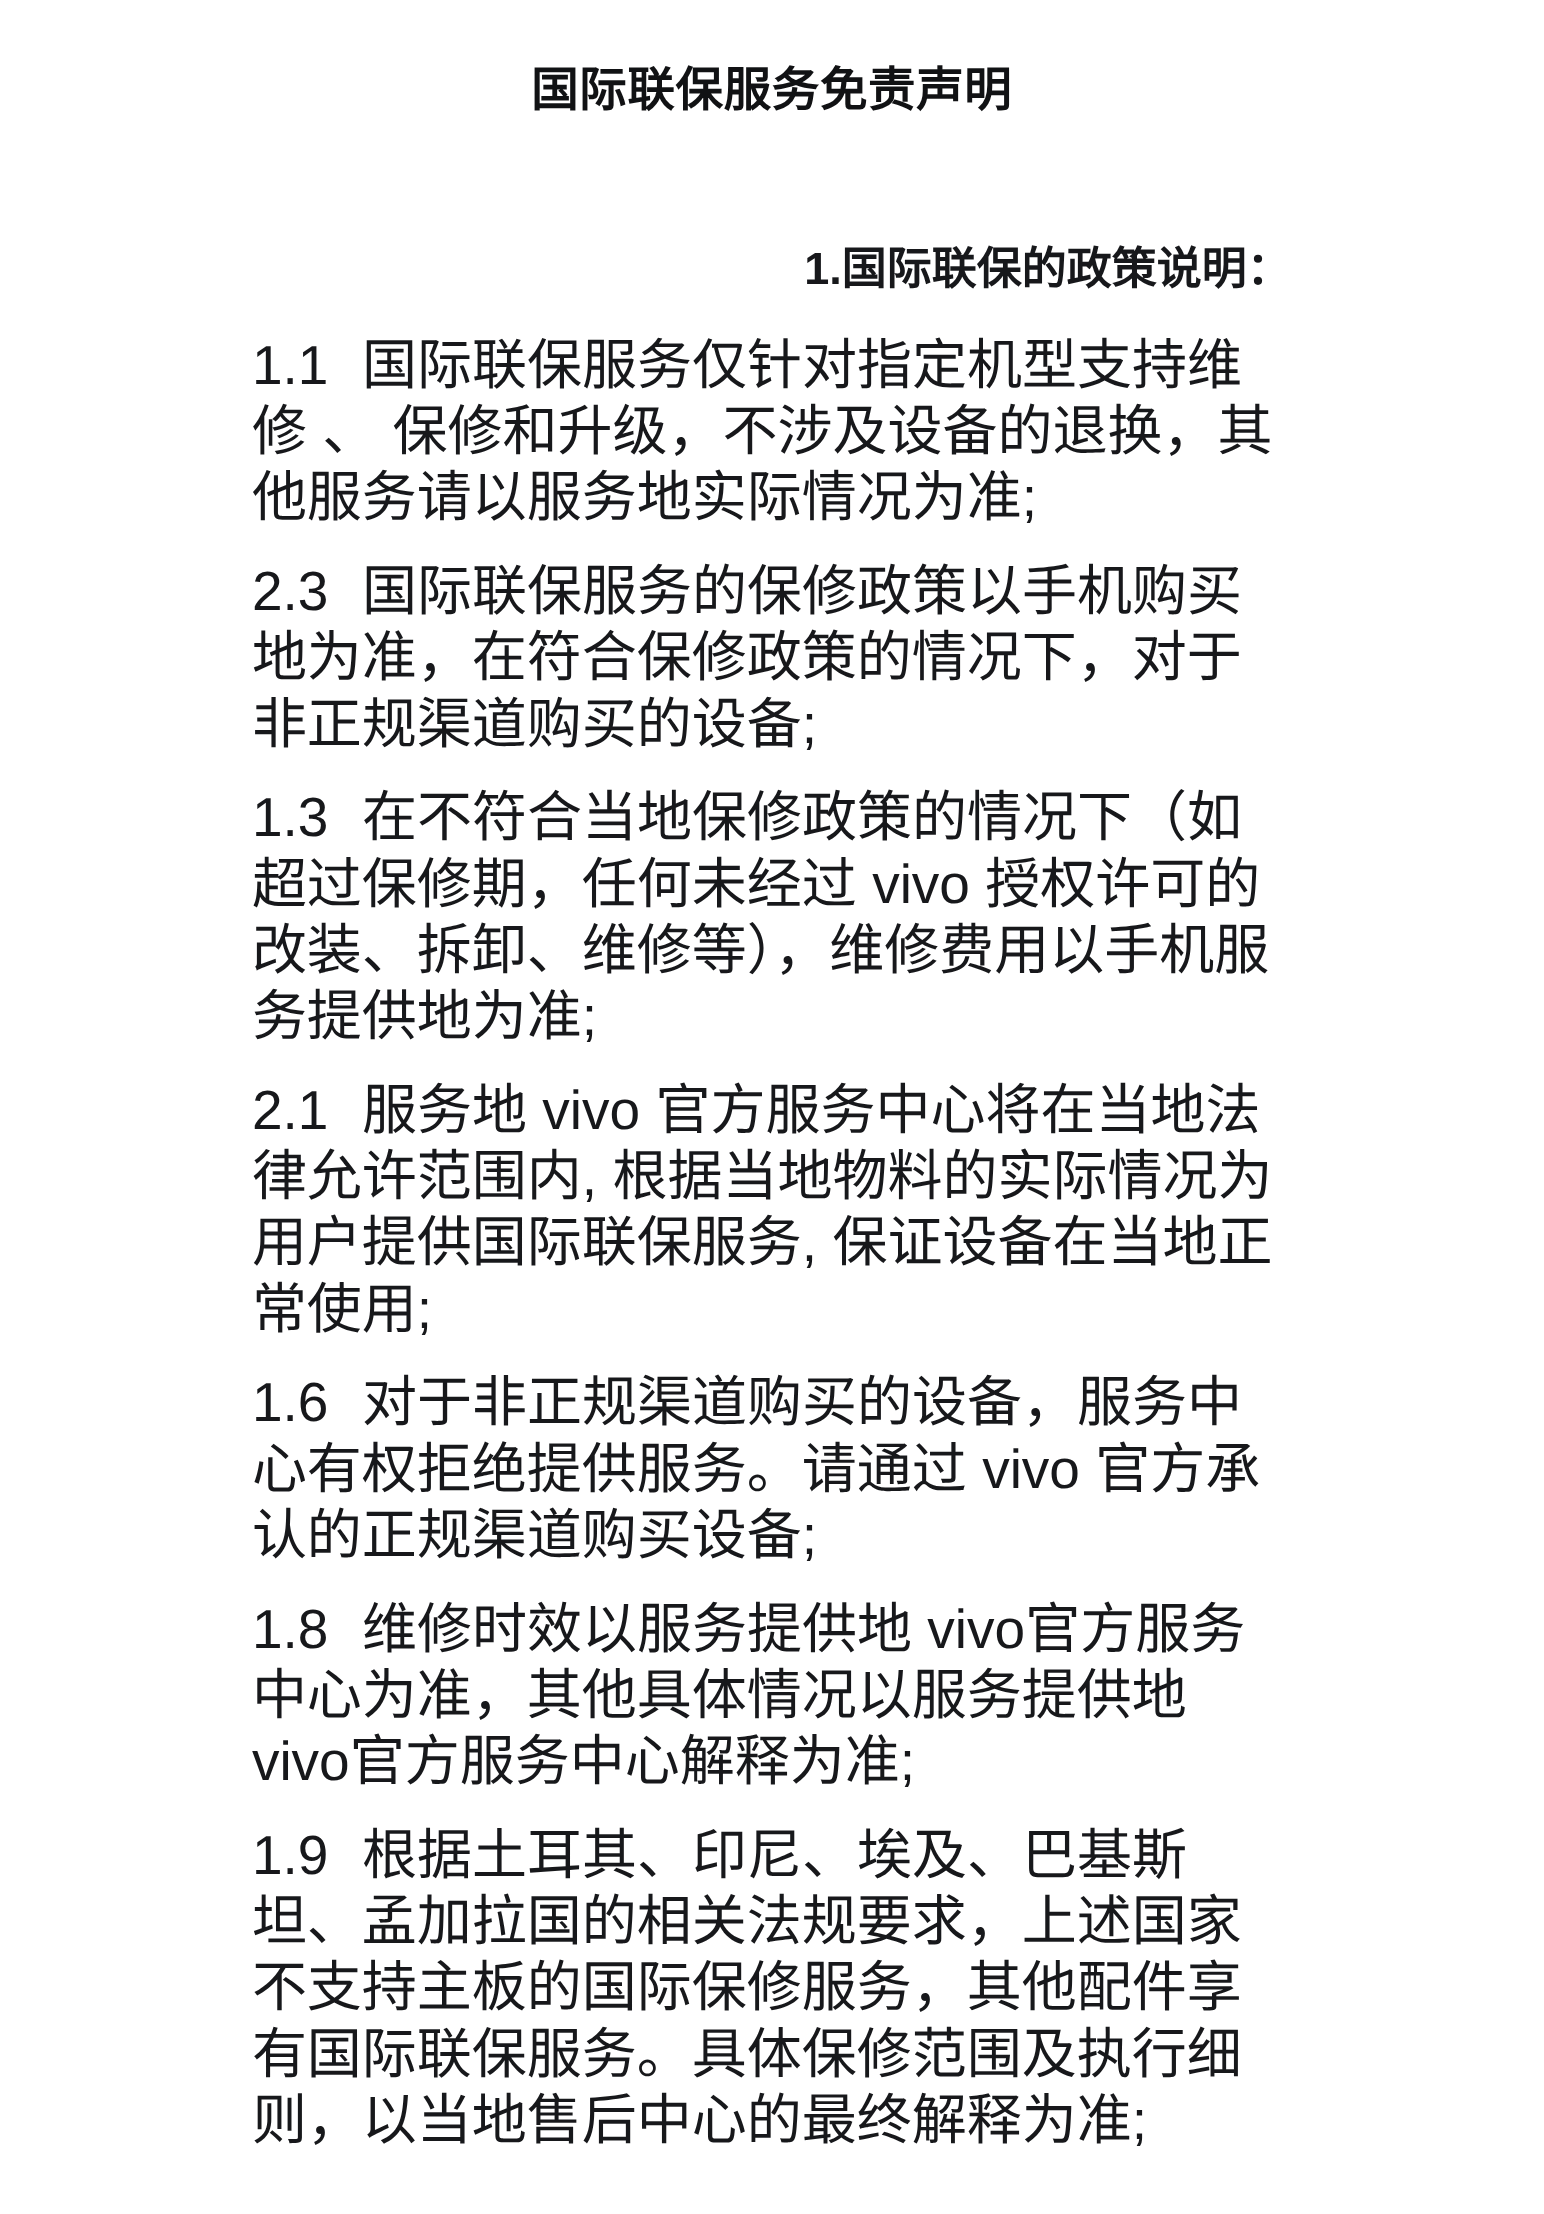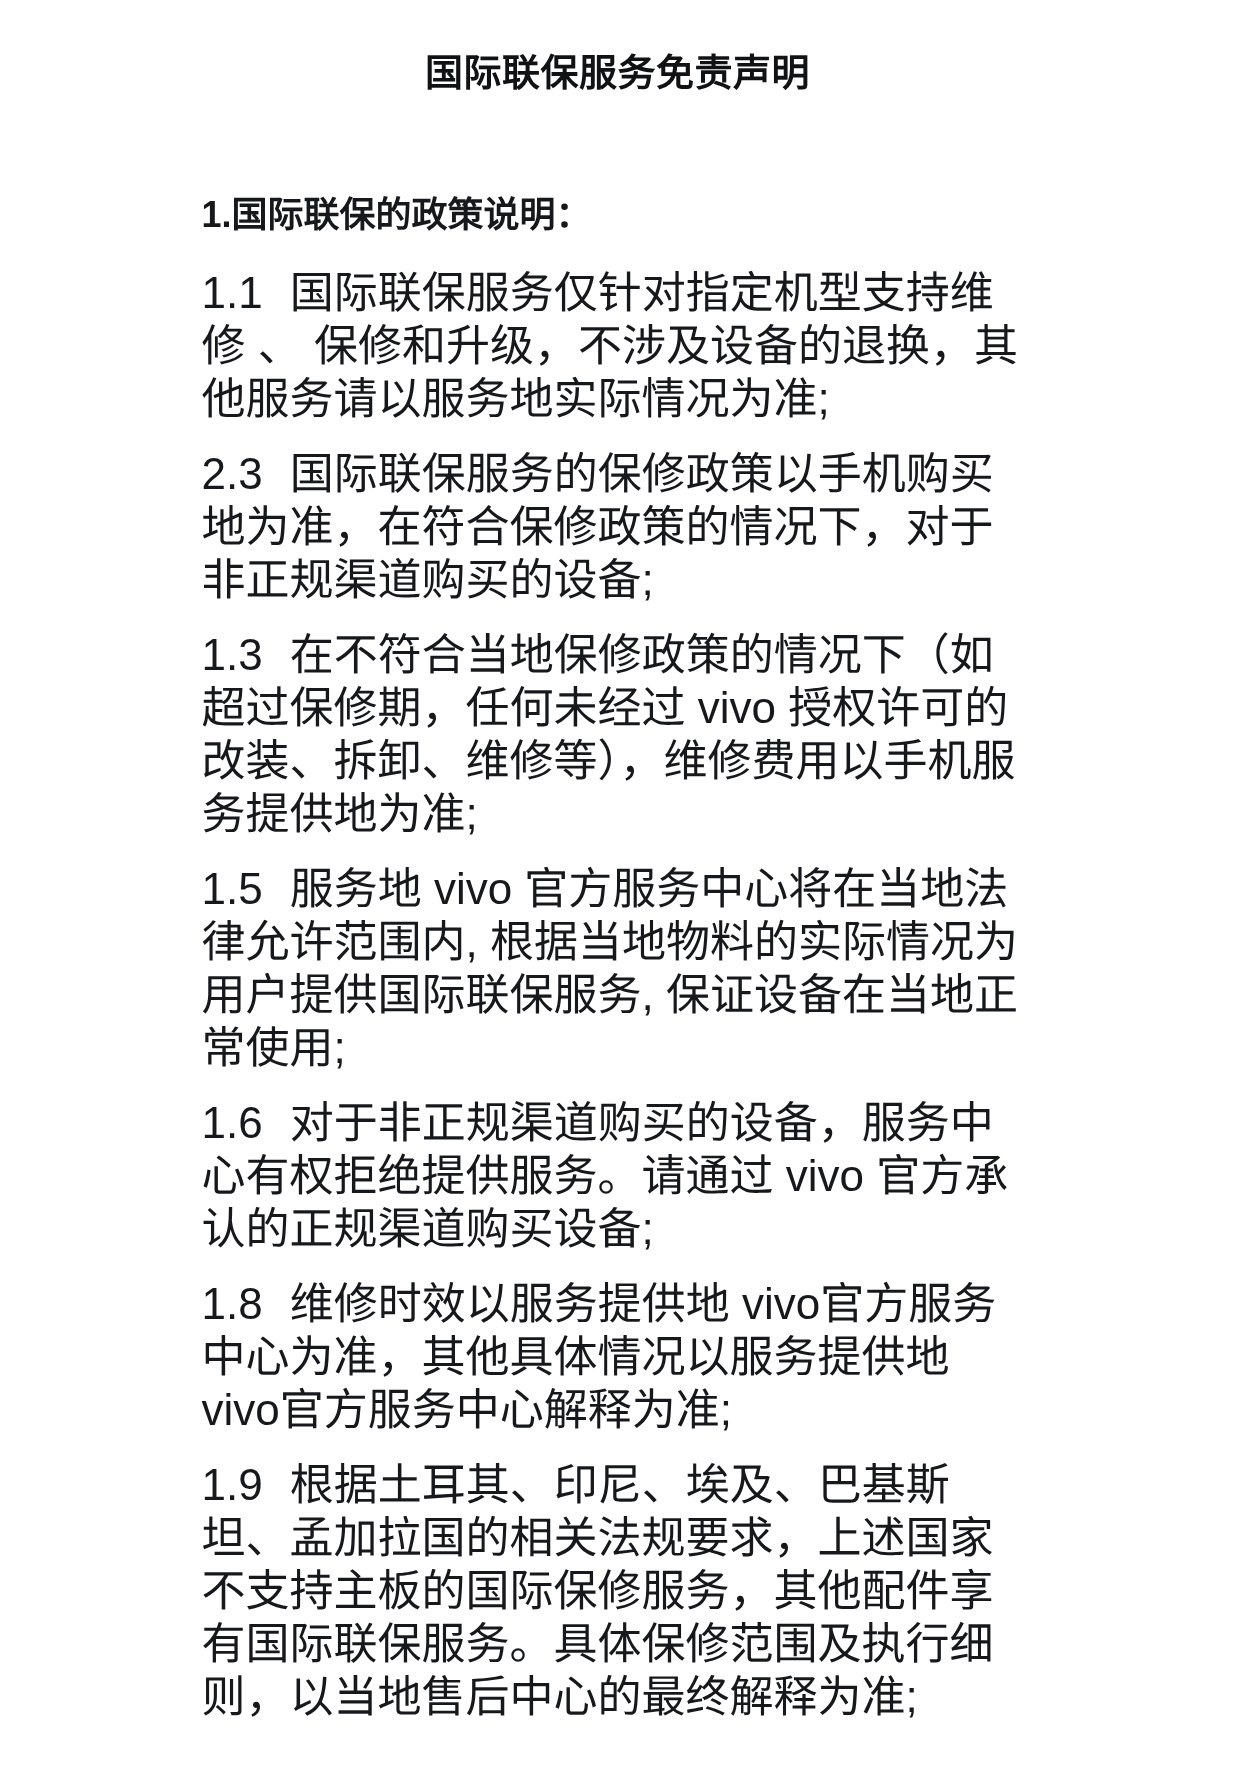--- a/index.html
+++ b/index.html
@@ -27,20 +27,21 @@
     color: #111214;
     margin: 0 0 82px 0;
     letter-spacing: 0.5px;
   }
   .section-heading {
     font-size: 36px;
     line-height: 46px;
     font-weight: 700;
     margin: 0 0 28px 0;
     color: #17181b;
+    text-align: right;
   }
   .clause {
     font-size: 44px;
     line-height: 53px;
     margin: 0 0 22px 0;
     text-align: left;
     word-break: normal;
     overflow-wrap: break-word;
   }
   .clause .num {
@@ -57,21 +58,21 @@
   <h2 class="section-heading">1.国际联保的政策说明：</h2>
 
   <div>
 
     <p class="clause"><span class="num">1.1</span><span class="txt">国际联保服务仅针对指定机型支持维修 、 保修和升级，不涉及设备的退换，其他服务请以服务地实际情况为准;</span></p>
 
     <p class="clause"><span class="num">2.3</span><span class="txt">国际联保服务的保修政策以手机购买地为准，在符合保修政策的情况下，对于非正规渠道购买的设备;</span></p>
 
     <p class="clause"><span class="num">1.3</span><span class="txt">在不符合当地保修政策的情况下（如超过保修期，任何未经过 vivo 授权许可的改装、拆卸、维修等），维修费用以手机服务提供地为准;</span></p>
 
-    <p class="clause"><span class="num">1.5</span><span class="txt">服务地 vivo 官方服务中心将在当地法律允许范围内, 根据当地物料的实际情况为用户提供国际联保服务, 保证设备在当地正常使用;</span></p>
+    <p class="clause"><span class="num">2.1</span><span class="txt">服务地 vivo 官方服务中心将在当地法律允许范围内, 根据当地物料的实际情况为用户提供国际联保服务, 保证设备在当地正常使用;</span></p>
 
 
     <p class="clause"><span class="num">1.6</span><span class="txt">对于非正规渠道购买的设备，服务中心有权拒绝提供服务。请通过 vivo 官方承认的正规渠道购买设备;</span></p>
 
 
     <p class="clause"><span class="num">1.8</span><span class="txt">维修时效以服务提供地 vivo官方服务中心为准，其他具体情况以服务提供地 vivo官方服务中心解释为准;</span></p>
 
     <p class="clause"><span class="num">1.9</span><span class="txt">根据土耳其、印尼、埃及、巴基斯坦、孟加拉国的相关法规要求，上述国家不支持主板的国际保修服务，其他配件享有国际联保服务。具体保修范围及执行细则，以当地售后中心的最终解释为准;</span></p>
 
   </div>

